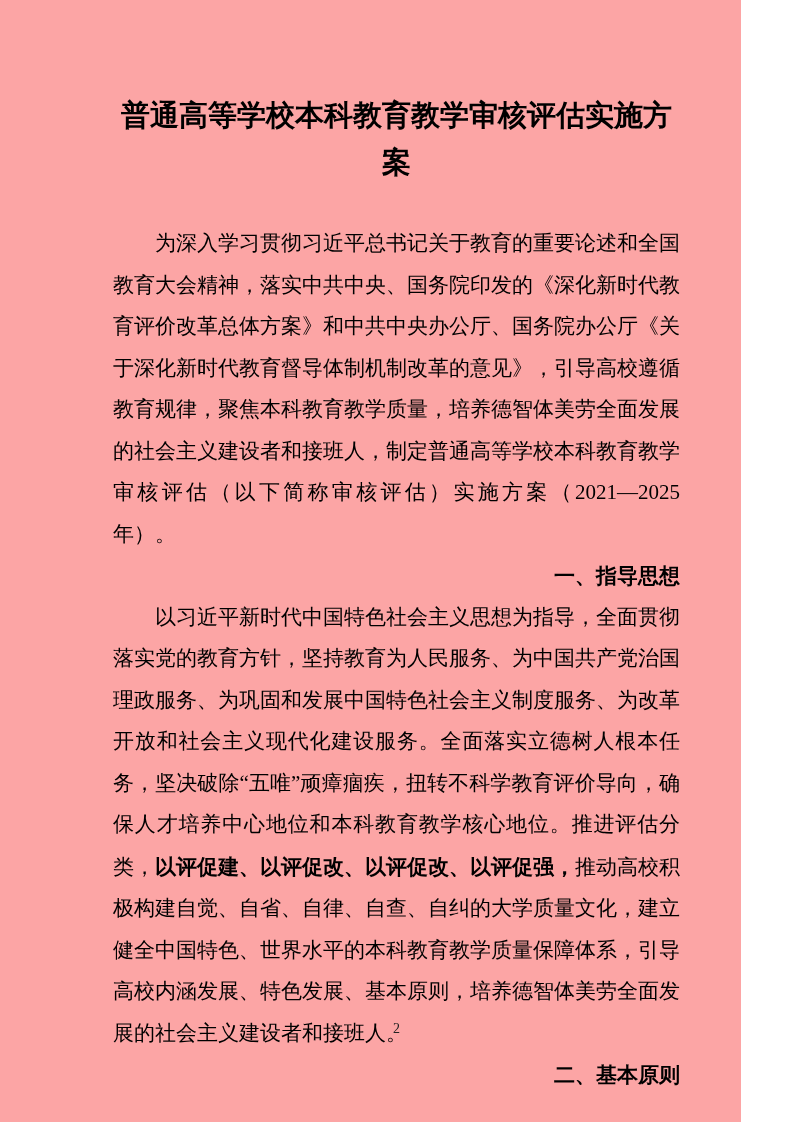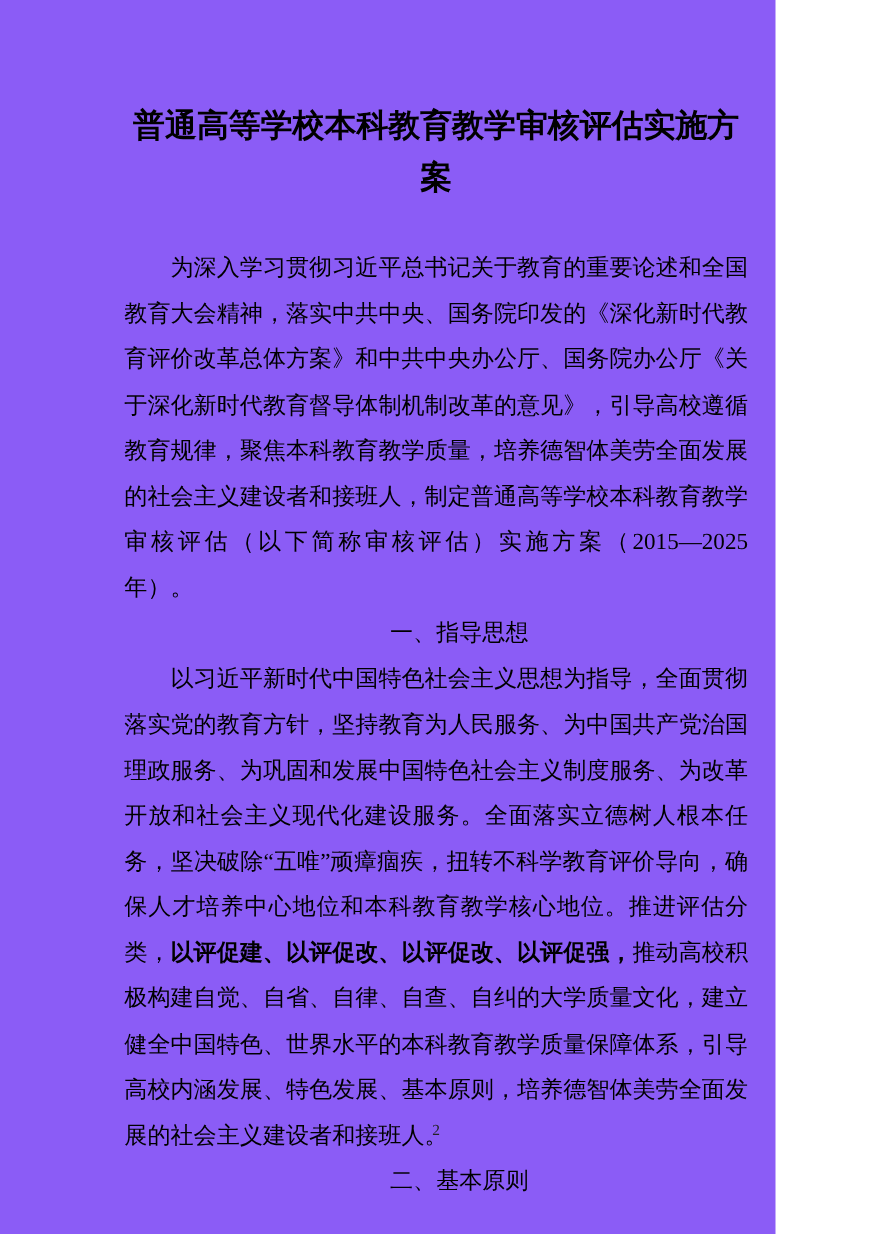--- a/index.html
+++ b/index.html
@@ -4,24 +4,25 @@
 <style>
   html, body {
     margin: 0;
     padding: 0;
     background: #ffffff;
   }
   .page {
     position: relative;
     width: 705px;
     height: 1122px;
-    background: #8b5cf6;
+    background: #fca5a5;
     color: #000000;
     overflow: hidden;
     font-family: "Liberation Serif", "DejaVu Serif", serif;
+    padding-left: 36px;
   }
   .content {
     position: absolute;
     left: 113px;
     top: 0;
     width: 567px;
   }
   .doc-title {
     margin: 92px 0 0 0;
     text-align: center;
@@ -42,23 +43,23 @@
     text-indent: 2em;
     font-family: "Liberation Serif", "DejaVu Serif", serif;
   }
   .intro-para {
     margin-top: 37px;
   }
   .section-heading {
     margin: 0;
     font-size: 21px;
     line-height: 41.5px;
-    font-weight: normal;
+    font-weight: bold;
     text-indent: 2em;
-    text-align: center;
+    text-align: right;
     font-family: "Liberation Sans", "DejaVu Sans", sans-serif;
   }
   .bold-run {
     font-weight: bold;
     font-family: "Liberation Sans", "DejaVu Sans", sans-serif;
   }
   .page-footer {
     position: absolute;
     left: 0;
     top: 1019px;
@@ -73,21 +74,21 @@
 </head>
 <body>
 
 <div class="page">
   <div class="content">
 
     <h1 class="doc-title">
       <span class="title-line">普通高等学校本科教育教学审核评估实施方案</span>
     </h1>
 
-    <p class="body-para intro-para">为深入学习贯彻习近平总书记关于教育的重要论述和全国教育大会精神，落实中共中央、国务院印发的《深化新时代教育评价改革总体方案》和中共中央办公厅、国务院办公厅《关于深化新时代教育督导体制机制改革的意见》，引导高校遵循教育规律，聚焦本科教育教学质量，培养德智体美劳全面发展的社会主义建设者和接班人，制定普通高等学校本科教育教学审核评估（以下简称审核评估）实施方案（2015—2025 年）。</p>
+    <p class="body-para intro-para">为深入学习贯彻习近平总书记关于教育的重要论述和全国教育大会精神，落实中共中央、国务院印发的《深化新时代教育评价改革总体方案》和中共中央办公厅、国务院办公厅《关于深化新时代教育督导体制机制改革的意见》，引导高校遵循教育规律，聚焦本科教育教学质量，培养德智体美劳全面发展的社会主义建设者和接班人，制定普通高等学校本科教育教学审核评估（以下简称审核评估）实施方案（2021—2025 年）。</p>
 
     <h2 class="section-heading">一、指导思想</h2>
 
     <p class="body-para"><span>以习近平新时代中国特色社会主义思想为指导，全面贯彻落实党的教育方针，坚持教育为人民服务、为中国共产党治国理政服务、为巩固和发展中国特色社会主义制度服务、为改革开放和社会主义现代化建设服务。全面落实立德树人根本任务，坚决破除“五唯”顽瘴痼疾，扭转不科学教育评价导向，确保人才培养中心地位和本科教育教学核心地位。推进评估分类，</span><span class="bold-run">以评促建、以评促改、以评促改、以评促强，</span><span>推动高校积极构建自觉、自省、自律、自查、自纠的大学质量文化，建立健全中国特色、世界水平的本科教育教学质量保障体系，引导高校内涵发展、特色发展、基本原则，培养德智体美劳全面发展的社会主义建设者和接班人。</span></p>
 
     <h2 class="section-heading">二、基本原则</h2>
 
   </div>
 
   <div class="page-footer">

